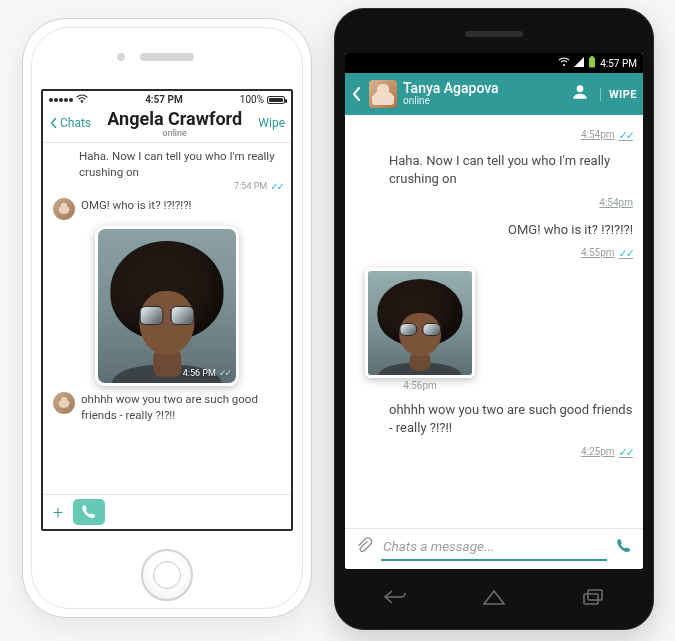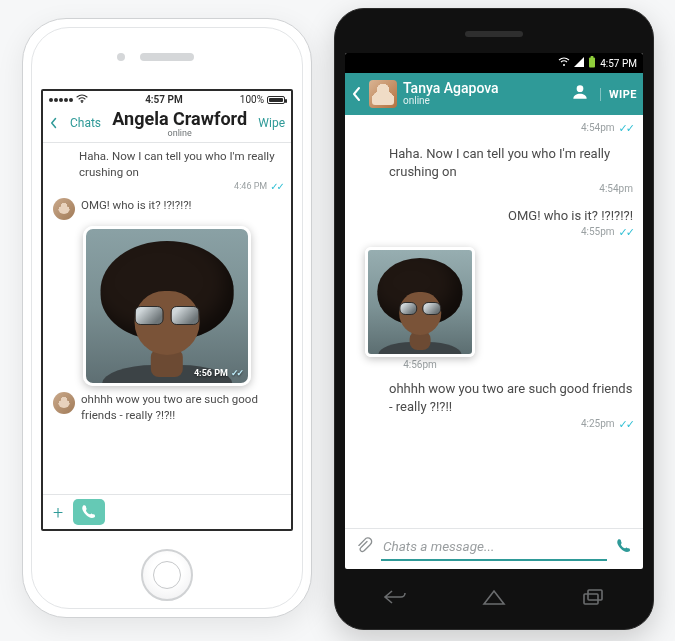--- a/index.html
+++ b/index.html
@@ -71,46 +71,45 @@
   .ios-signal { display: flex; gap: 1px; }
   .ios-signal i { width: 4px; height: 4px; border-radius: 50%; background: #2b2b2b; display: block; }
   .ios-battery { width: 18px; height: 8px; border: 1px solid #2b2b2b; border-radius: 2px; position: relative; }
   .ios-battery::after { content:""; position:absolute; right:-3px; top:2px; width:2px; height:4px; background:#2b2b2b; border-radius:1px; }
   .ios-battery i { position:absolute; left:1px; top:1px; bottom:1px; right:1px; background:#2b2b2b; border-radius:1px; }
 
   .ios-header {
     display: flex; align-items: center; justify-content: space-between;
     padding: 2px 6px 4px 6px; border-bottom: 1px solid #e2e4e6;
   }
-  .ios-back { display: flex; align-items: center; color: var(--teal); font-size: 12px; gap: 11px; }
+  .ios-back { display: flex; align-items: center; color: var(--teal); font-size: 12px; gap: 1px; }
   .ios-back svg { width: 10px; height: 12px; }
   .ios-title { text-align: center; }
   .ios-title .name { font-size: 18px; font-weight: 700; color: #1f1f1f; }
   .ios-title .sub { font-size: 9px; color: #6f7476; margin-top: -1px; }
   .ios-wipe { color: var(--teal); font-size: 12px; }
 
   .ios-chat { flex: 1; padding: 6px 8px 4px 8px; overflow: hidden; font-size: 11.5px; color: var(--text-mid); }
 
   .ios-row { margin-bottom: 6px; }
   .ios-row.out { padding-left: 28px; }
   .ios-row.in { display: flex; align-items: flex-start; gap: 6px; padding-left: 2px; }
   .ios-bubble { line-height: 1.35; }
   .ios-meta { display:flex; justify-content:flex-end; gap:3px; font-size:9px; color:var(--text-light); margin-top:1px; }
   .ios-meta .chk { color: var(--read-blue); letter-spacing:-2px; font-size:10px; }
 
   .avatar24 { width: 22px; height: 22px; border-radius: 50%; background: linear-gradient(135deg,#caa98b,#a17b58); flex: none; position:relative; overflow:hidden; }
   .avatar24::after { content:""; position:absolute; left:5px; top:4px; width:12px; height:12px; border-radius:50%; background: radial-gradient(circle at 50% 35%, #e8d2bd 35%, transparent 36%), radial-gradient(circle at 50% 85%, #e8d2bd 55%, transparent 56%); }
 
   .ios-image-wrap { display:flex; justify-content:center; margin: 4px 0 6px 0; }
   .ios-image {
-    width: 168px; height: 160px; border: 3px solid #fff; border-radius: 10px;
+    width: 144px; height: 160px; border: 3px solid #fff; border-radius: 10px;
     box-shadow: 0 2px 8px rgba(0,0,0,0.25);
     position: relative; overflow: hidden;
     background: linear-gradient(180deg, #8aa1a5 0%, #7a8f92 50%, #5e6f73 100%);
-    font-weight: bold;
   }
   .ios-image .tag {
     position:absolute; right:6px; bottom:5px; font-size:9px; color:#fff; display:flex; gap:3px; align-items:center;
     text-shadow: 0 1px 2px rgba(0,0,0,0.6);
   }
   .ios-image .tag .chk { color:#bfeffd; letter-spacing:-2px; }
 
   .ios-input {
     display:flex; align-items:center; gap:6px; padding: 4px 6px;
     border-top: 1px solid #e2e4e6;
@@ -156,21 +155,21 @@
   .and-avatar { width:28px; height:28px; border-radius:4px; background:linear-gradient(135deg,#d9b493,#b3713f); position:relative; overflow:hidden; }
   .and-avatar::after { content:""; position:absolute; inset:3px; border-radius:3px; background: radial-gradient(circle at 50% 32%, #f0dcc6 34%, transparent 35%), radial-gradient(circle at 50% 86%, #f0dcc6 54%, transparent 55%); }
   .and-title { flex:1; line-height:1.05; }
   .and-title .name { font-size: 14px; font-weight:500; }
   .and-title .sub { font-size: 10px; opacity:0.85; }
   .and-right { display:flex; align-items:center; gap:10px; }
   .and-wipe { font-size:11px; font-weight:700; letter-spacing:0.5px; border-left:1px solid rgba(255,255,255,0.4); padding-left:8px; }
 
   .and-chat { flex:1; padding: 4px 10px; font-size:13px; color:var(--text-mid); overflow:hidden; }
   .and-row { margin-bottom: 6px; }
-  .and-meta { display:flex; justify-content:flex-end; gap:4px; font-size:10px; color:var(--text-light); margin-top:3px; }
+  .and-meta { display:flex; justify-content:flex-end; gap:4px; font-size:10px; color:var(--text-light); margin-top:10px;text-decoration:underline; }
   .and-meta .chk { color:var(--read-blue); letter-spacing:-2px; font-size:11px; }
   .and-row.out { padding-left: 34px; }
   .and-row.outR { text-align:right; padding-left: 50px; }
 
   .and-image {
     width:110px; height:110px; border:3px solid #fff; border-radius:6px;
     box-shadow: 0 2px 8px rgba(0,0,0,0.25);
     position:relative; overflow:hidden; margin: 4px 0 2px 10px;
     background: linear-gradient(180deg, #97aeb1 0%, #7c9295 55%, #5c6e71 100%);
   }
@@ -264,21 +263,21 @@
         <div class="name">Angela Crawford</div>
         <div class="sub">online</div>
       </div>
       <div class="ios-wipe">Wipe</div>
     </div>
 
     <div class="ios-chat">
       <div class="ios-row out">
         <div class="ios-bubble">Haha. Now I can tell you who I'm really crushing on</div>
         <div class="ios-meta">
-          <span>4:46 PM</span>
+          <span>7:54 PM</span>
           <span class="chk">✓✓</span>
         </div>
       </div>
 
       <div class="ios-row in">
         <div class="avatar24"></div>
         <div style="flex:1;">
           <div class="ios-bubble">OMG! who is it? !?!?!?!</div>
         </div>
       </div>

